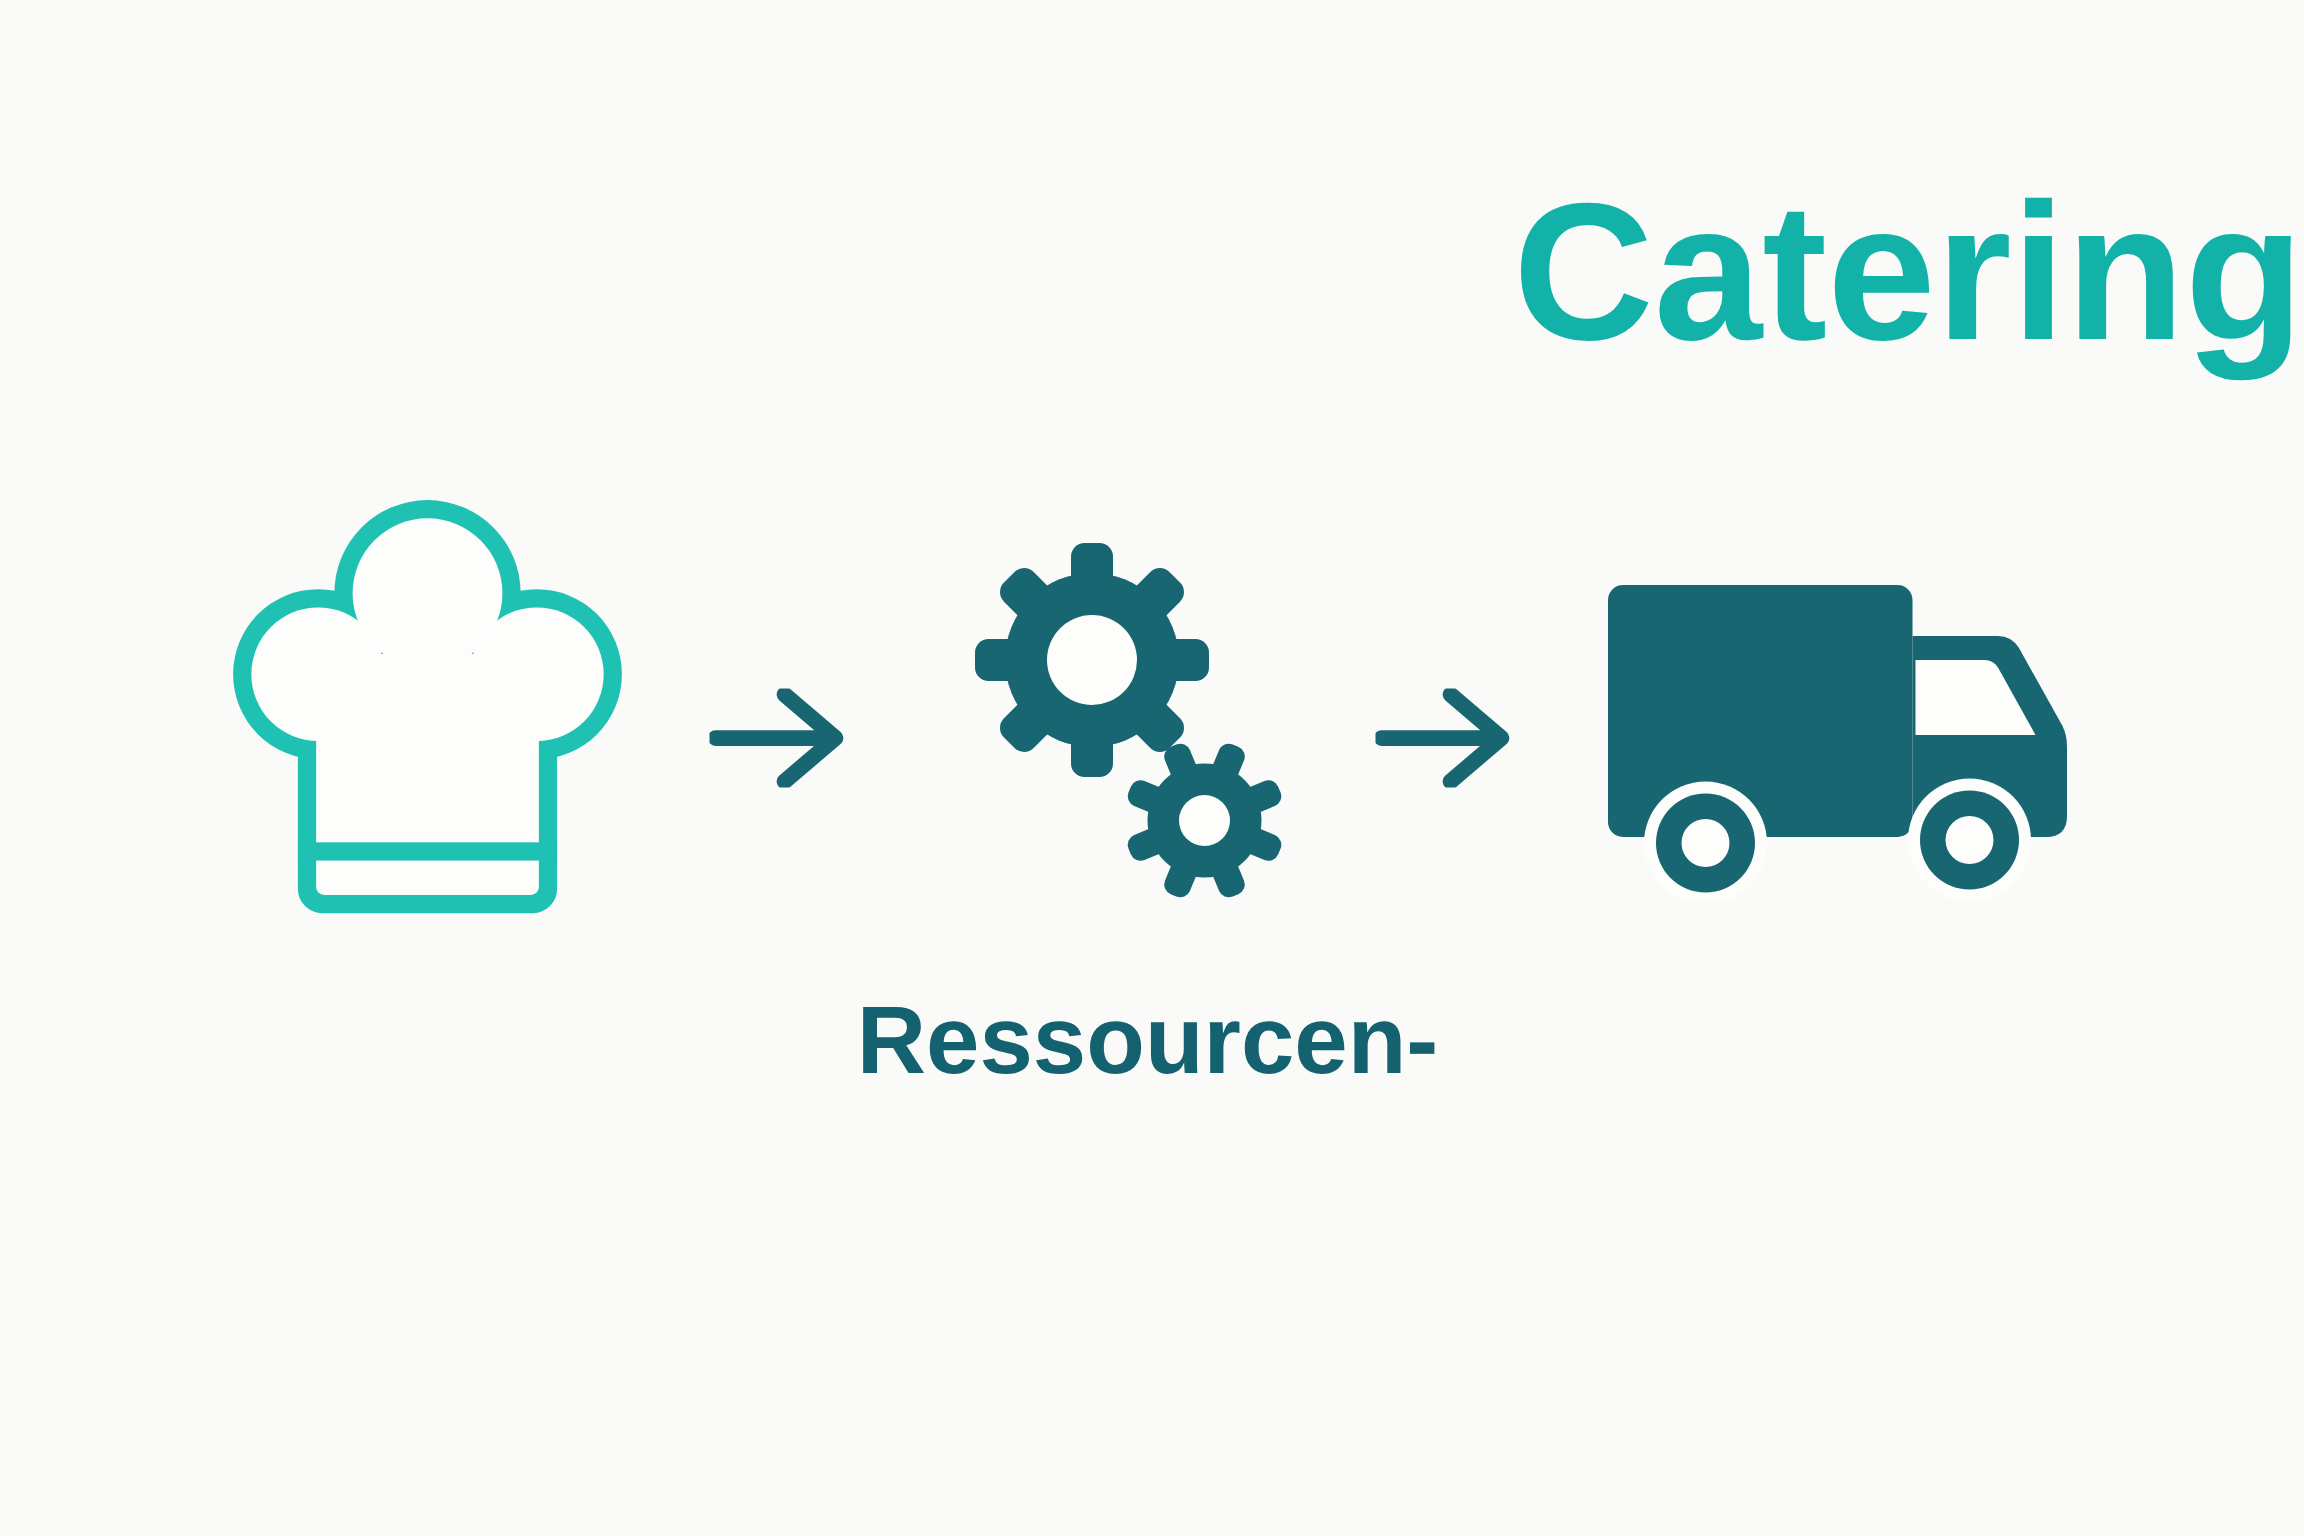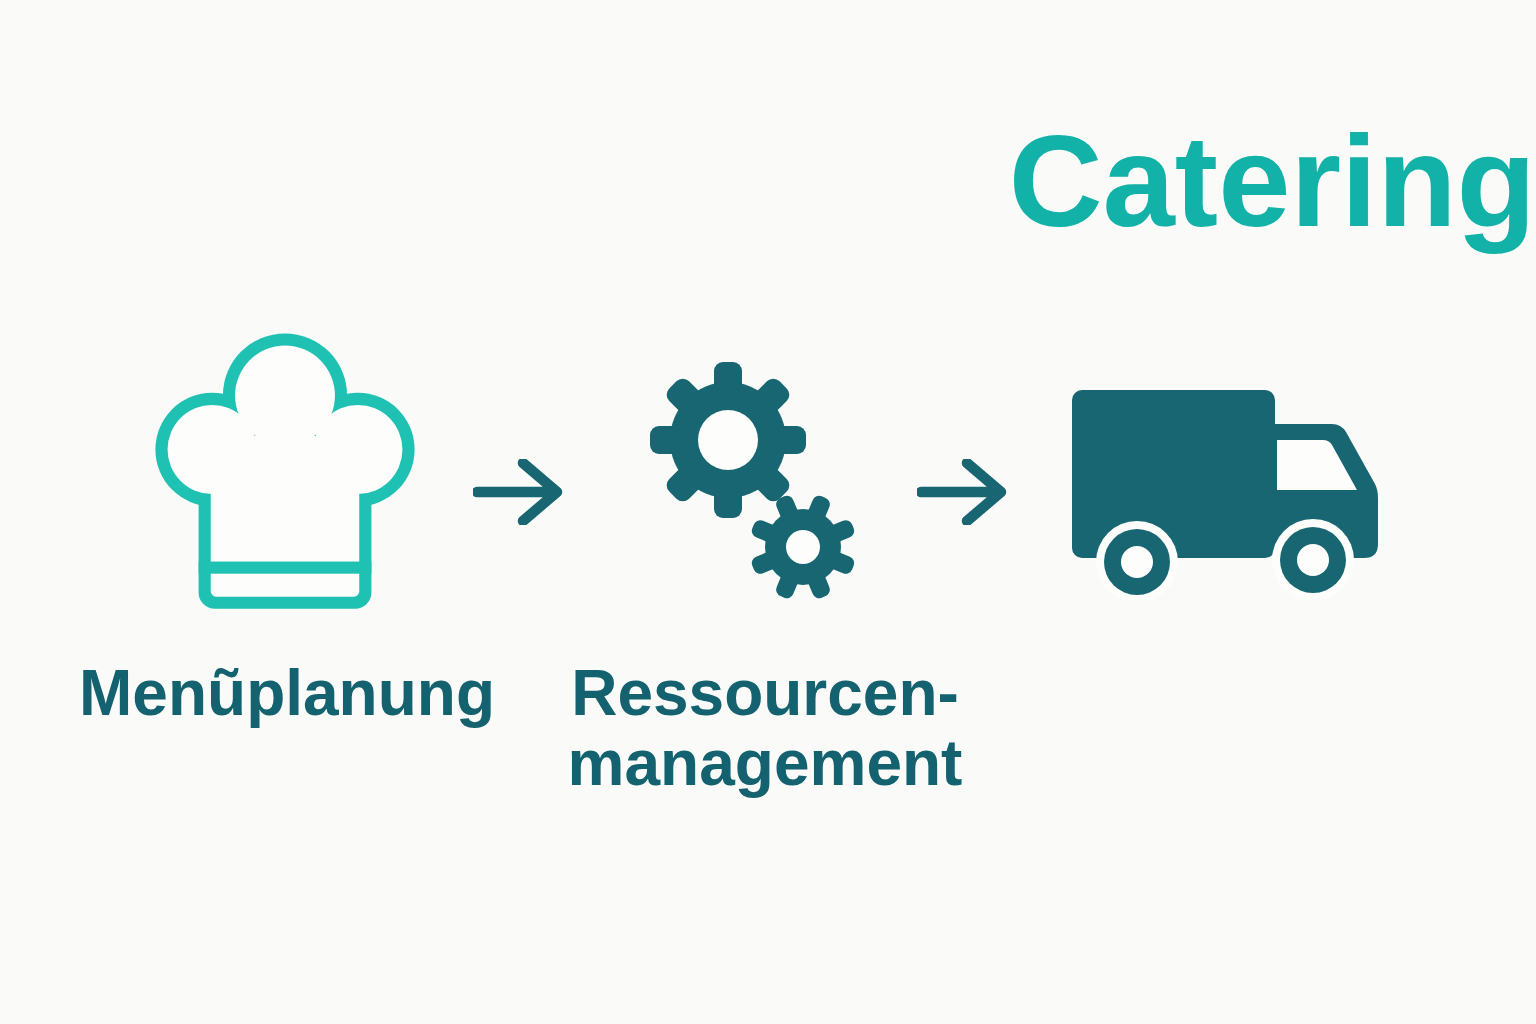--- a/index.html
+++ b/index.html
@@ -139,21 +139,17 @@
       <path class="cut" d="M207 52 H253 Q259 52 262 57 L287 102 H207 Z"></path>
       <circle class="cut" cx="67" cy="174" r="41"></circle>
       <circle class="cut" cx="243" cy="172" r="41"></circle>
       <circle class="dk" cx="67" cy="174" r="33"></circle>
       <circle class="dk" cx="243" cy="172" r="33"></circle>
       <circle class="cut" cx="67" cy="174" r="16"></circle>
       <circle class="cut" cx="243" cy="172" r="16"></circle>
     </svg>
   </div>
 
-  <div class="label l1">
-    <span>Menũplanung</span>
-  </div>
   <div class="label l2">
     <span>Ressourcen-</span><br>
-    <span>management</span>
   </div>
 
 </div>
 
 </body></html>

